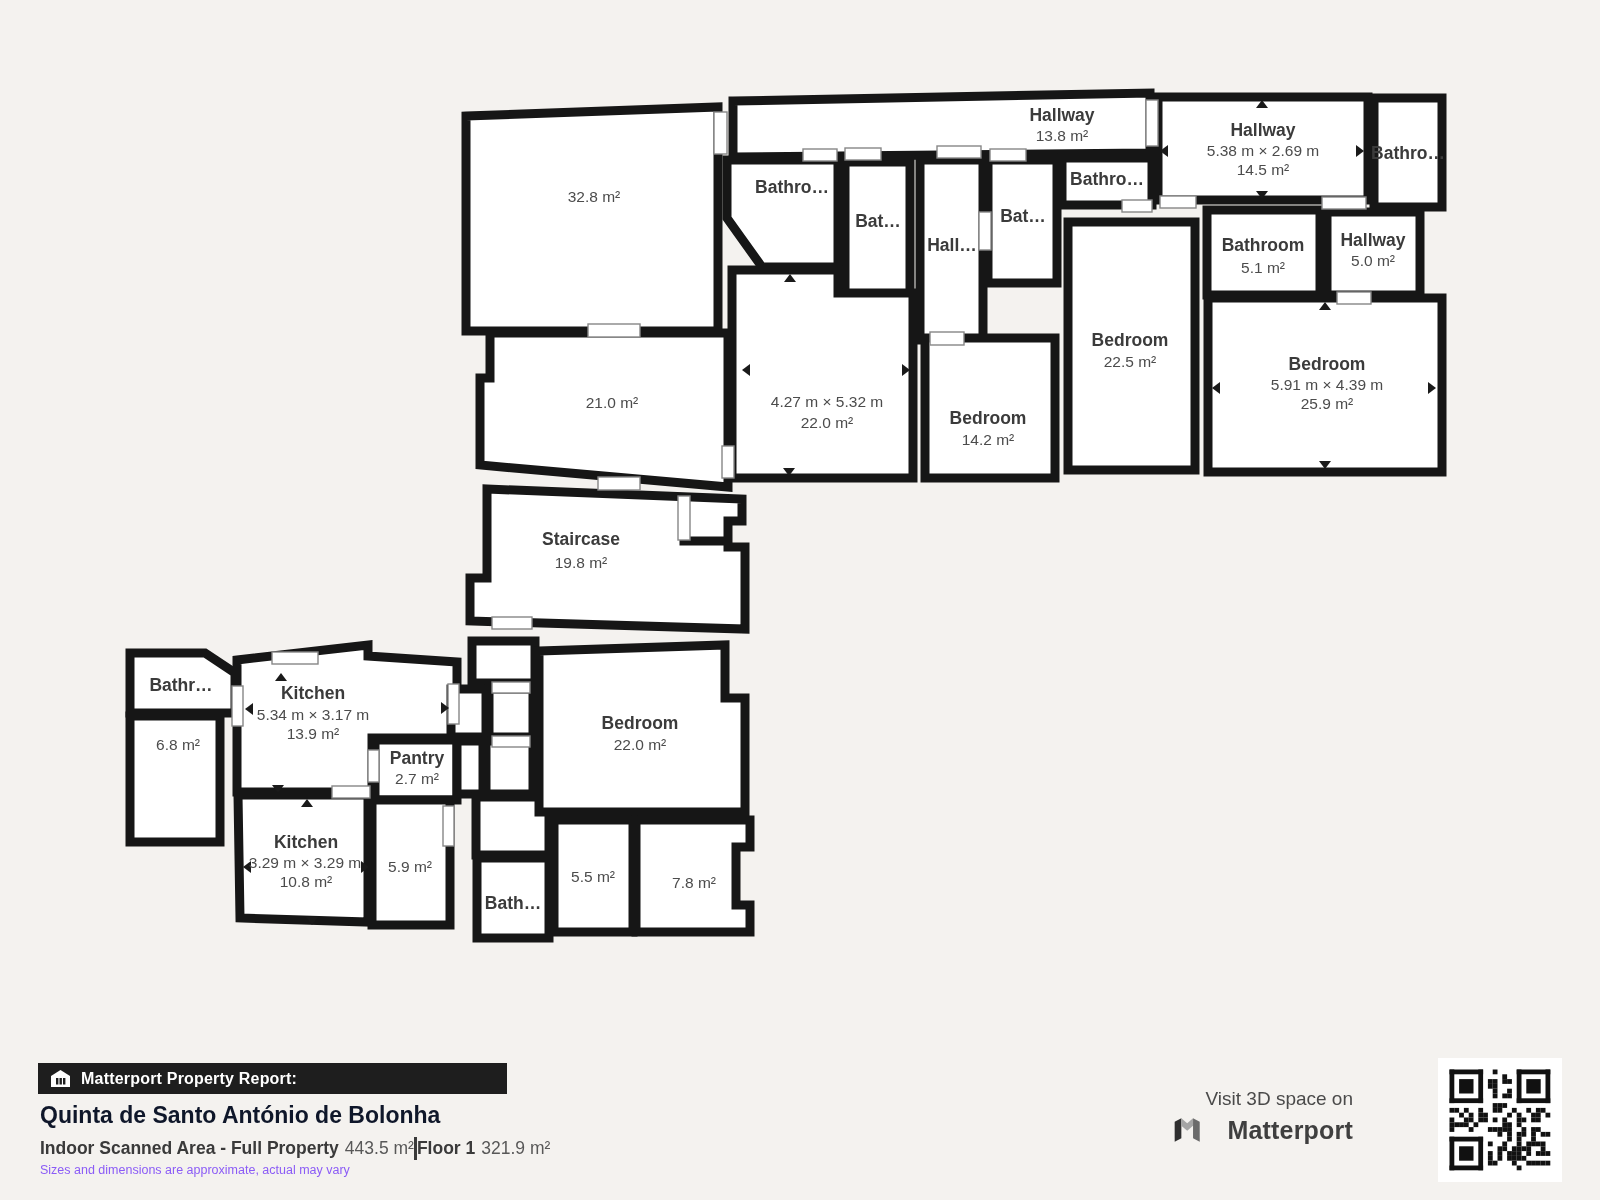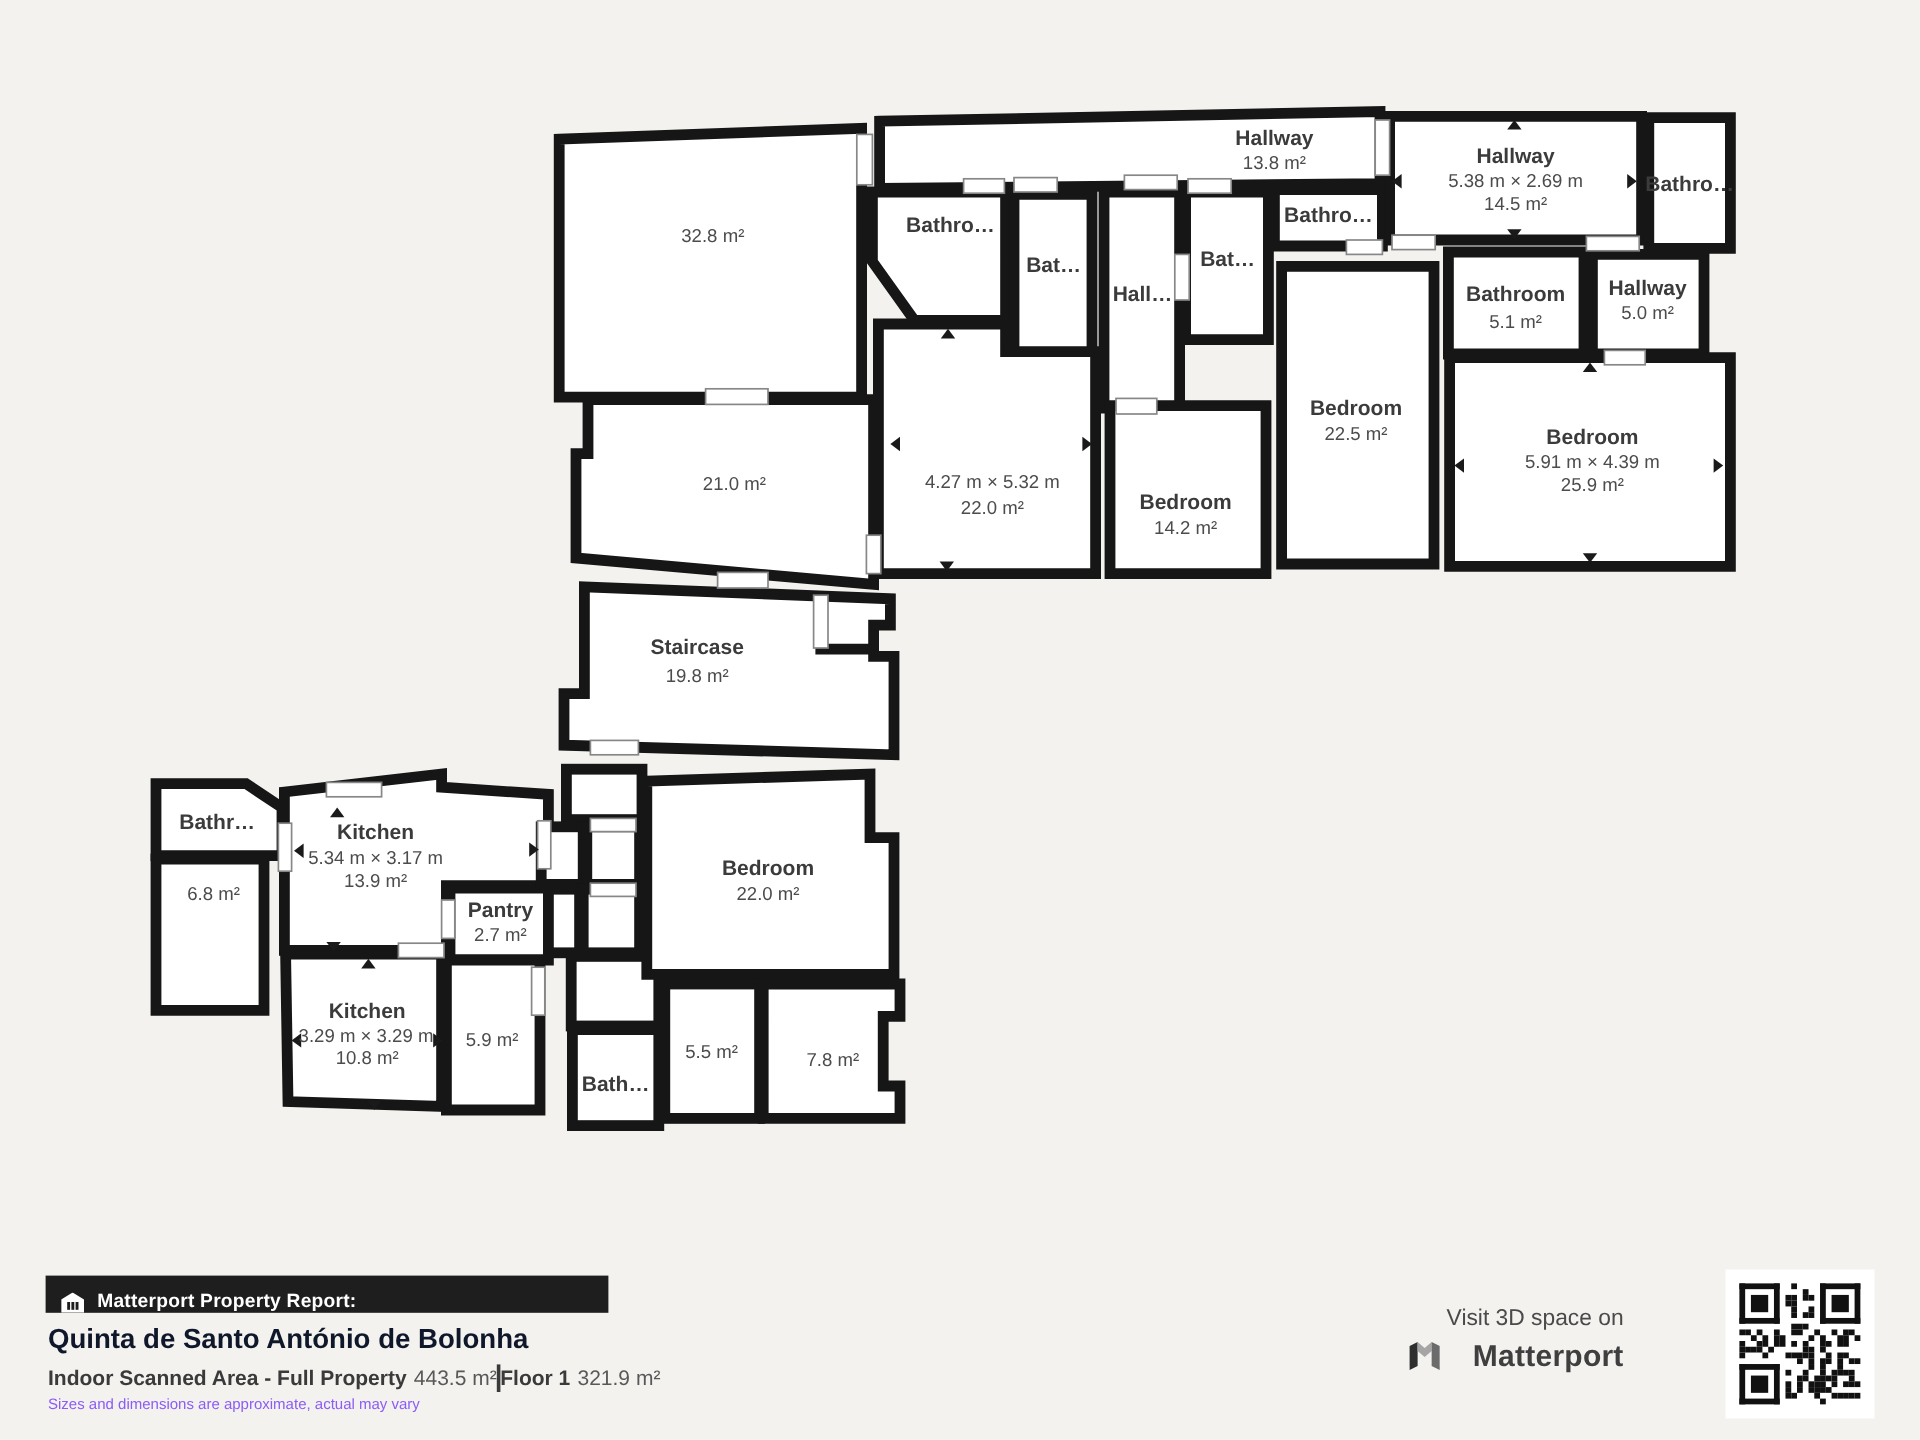--- a/index.html
+++ b/index.html
@@ -2,21 +2,21 @@
 <html><head>
 <meta charset="utf-8">
 <style>
   html,body{margin:0;padding:0;background:#e8e6e3;}
   .page{position:relative;width:1600px;height:1200px;background:#f4f2ef;overflow:hidden;
         font-family:"Liberation Sans",sans-serif;}
   svg text{font-family:"Liberation Sans",sans-serif;}
   .rname{font-size:17.5px;font-weight:700;fill:#3b3b3b;text-anchor:middle;}
   .rdim{font-size:15.5px;fill:#4c4c4c;text-anchor:middle;}
   .report-bar{position:absolute;left:38px;top:1063px;width:469px;height:31px;background:#1e1e1e;
-              color:#fff;display:flex;align-items:flex-end;gap:11px;padding-left:13px;box-sizing:border-box;}
+              color:#fff;display:flex;align-items:center;gap:11px;padding-left:13px;box-sizing:border-box;}
   .report-bar .rb-label{font-weight:700;font-size:16px;letter-spacing:.2px;}
   .title{position:absolute;left:40px;top:1102px;font-weight:700;font-size:23px;color:#0f172a;}
   .stats{position:absolute;left:40px;top:1137px;font-size:17.5px;color:#585858;
          display:flex;align-items:center;gap:0;}
   .stats b{color:#3a3a3a;margin-right:6px;}
   .vdiv{width:3px;height:23px;background:#3a3a3a;display:inline-block;}
   .disclaimer{position:absolute;left:40px;top:1163px;font-size:12.5px;color:#8b5cf6;}
   .visit{position:absolute;left:1173px;top:1088px;width:180px;text-align:right;color:#4a4a4a;font-size:19px;}
   .visit-row{display:flex;align-items:center;justify-content:center;gap:26px;margin-top:5px;}
   .wordmark{font-weight:700;font-size:25px;color:#3f3f3f;letter-spacing:.2px;}

